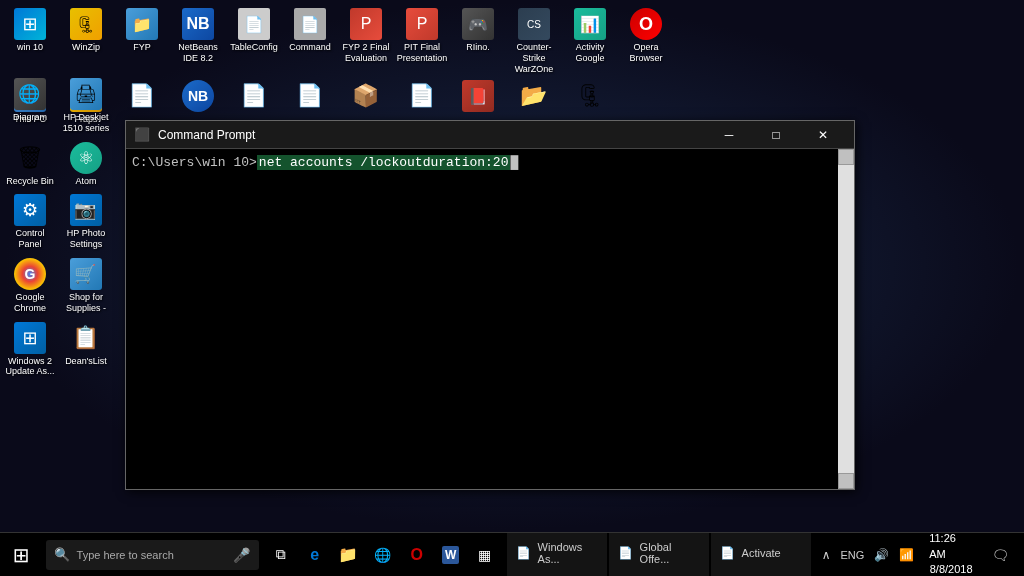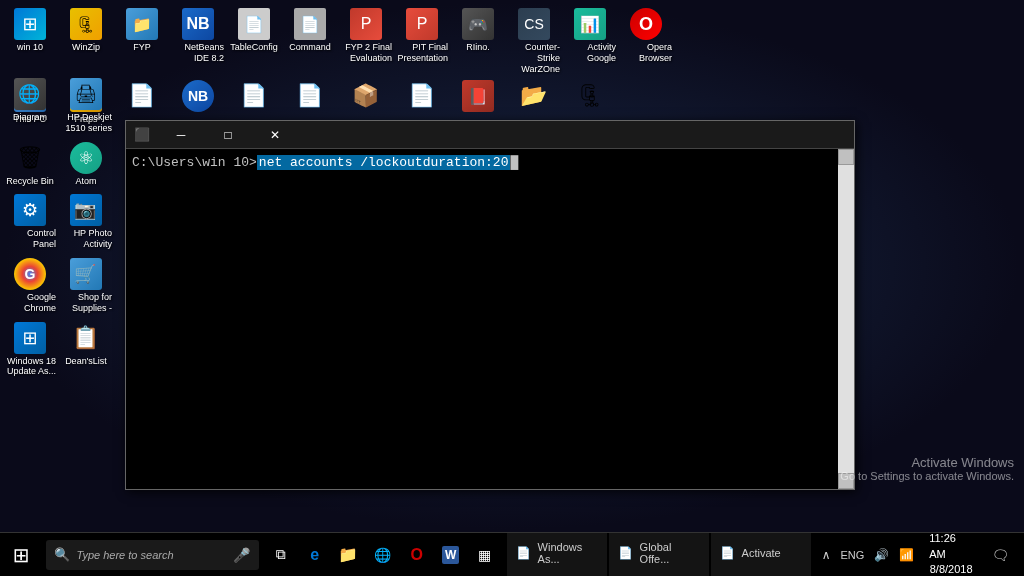--- a/index.html
+++ b/index.html
@@ -38,21 +38,21 @@
       display: flex;
       align-items: center;
       justify-content: center;
       font-size: 22px;
       margin-bottom: 2px;
     }
 
     .icon-label {
       color: #fff;
       font-size: 9px;
-      text-align: right;
+      text-align: center;
       text-shadow: 1px 1px 2px #000;
       word-break: break-word;
       line-height: 1.2;
       max-width: 54px;
     }
 
     
     .icon-win10 { background: linear-gradient(135deg, #0078d7, #00b4d8); border-radius: 3px; }
     .icon-winzip { background: linear-gradient(135deg, #e8c000, #f0a000); border-radius: 3px; }
     .icon-fyp { background: linear-gradient(135deg, #4a9eda, #2278b5); border-radius: 3px; }
@@ -159,21 +159,21 @@
       flex: 1;
       background: #e0e0e0;
     }
 
     .cmd-prompt-line {
       display: flex;
       align-items: flex-start;
     }
 
     .cmd-input-highlight {
-      background: #0369a1;
+      background: #14532d;
       color: #fff;
       padding: 0 2px;
       font-family: 'Courier New', monospace;
       font-size: 13px;
     }
 
     
     .taskbar {
       position: absolute;
       bottom: 0;
@@ -205,21 +205,20 @@
       align-items: center;
       padding: 0 8px;
       gap: 6px;
       cursor: text;
       margin-left: 4px;
     }
 
     .search-text {
       color: #aaa;
       font-size: 11px;
-      font-style: italic;
     }
 
     .search-mic {
       margin-left: auto;
       color: #aaa;
       font-size: 14px;
     }
 
     .taskbar-actions {
       display: flex;
@@ -393,21 +392,21 @@
       <div class="icon-label">PIT Final Presentation</div>
     </div>
     <div class="desktop-icon">
       <div class="icon-img icon-riino">
         <span style="font-size:16px;">🎮</span>
       </div>
       <div class="icon-label">RIino.</div>
     </div>
     <div class="desktop-icon">
       <div class="icon-img icon-counter">
-        <span style="font-size:14px;color:#fff;">CS</span>
+        <span style="font-size:10px;color:#fff;">CS</span>
       </div>
       <div class="icon-label">Counter-Strike WarZOne</div>
     </div>
     <div class="desktop-icon">
       <div class="icon-img icon-activity">
         <span style="font-size:16px;color:#fff;">📊</span>
       </div>
       <div class="icon-label">Activity Google</div>
     </div>
     <div class="desktop-icon">
@@ -520,21 +519,21 @@
       <div class="desktop-icon">
         <div class="icon-img" style="background:linear-gradient(135deg,#0078d7,#005fa3);border-radius:3px;">
           <span style="font-size:18px;color:#fff;">⚙</span>
         </div>
         <div class="icon-label">Control Panel</div>
       </div>
       <div class="desktop-icon">
         <div class="icon-img" style="background:linear-gradient(135deg,#0078d7,#005fa3);border-radius:3px;">
           <span style="font-size:18px;color:#fff;">📷</span>
         </div>
-        <div class="icon-label">HP Photo Activity</div>
+        <div class="icon-label">HP Photo Settings</div>
       </div>
     </div>
     <div class="two-col">
       <div class="desktop-icon">
         <div class="icon-img" style="background:radial-gradient(circle,#4285f4,#ea4335,#fbbc04,#34a853);border-radius:50%;">
           <span style="font-size:14px;color:#fff;font-weight:bold;">G</span>
         </div>
         <div class="icon-label">Google Chrome</div>
       </div>
       <div class="desktop-icon">
@@ -542,36 +541,37 @@
           <span style="font-size:18px;color:#fff;">🛒</span>
         </div>
         <div class="icon-label">Shop for Supplies -</div>
       </div>
     </div>
     <div class="two-col">
       <div class="desktop-icon">
         <div class="icon-img" style="background:linear-gradient(135deg,#0078d7,#005fa3);border-radius:3px;">
           <span style="font-size:18px;color:#fff;">⊞</span>
         </div>
-        <div class="icon-label">Windows 18 Update As...</div>
+        <div class="icon-label">Windows 2 Update As...</div>
       </div>
       <div class="desktop-icon">
         <div class="icon-img">
           <span style="font-size:22px;">📋</span>
         </div>
         <div class="icon-label">Dean'sList</div>
       </div>
     </div>
   </div>
 
   <div class="cmd-window">
     <div class="cmd-titlebar">
       <div class="cmd-title-icon">
         <span style="font-size:13px;">⬛</span>
       </div>
+      <div class="cmd-title-text">Command Prompt</div>
       <div class="cmd-controls">
         <button class="cmd-btn">─</button>
         <button class="cmd-btn">□</button>
         <button class="cmd-btn close">✕</button>
       </div>
     </div>
     <div class="cmd-content">
       <div class="cmd-prompt-line">
         <span style="color:#c0c0c0;">C:\Users\win 10&gt;</span>
         <span class="cmd-input-highlight">net accounts /lockoutduration:20</span>
@@ -579,24 +579,20 @@
       </div>
 
       <div class="cmd-scrollbar">
         <div class="cmd-scroll-btn">▲</div>
         <div class="cmd-scroll-track"></div>
         <div class="cmd-scroll-btn">▼</div>
       </div>
     </div>
   </div>
 
-  <div class="activate-watermark">
-    <div class="line1">Activate Windows</div>
-    <div>Go to Settings to activate Windows.</div>
-  </div>
 
 </div>
 
 <div class="taskbar">
 
   <button class="start-btn">
     <span style="color:#fff;font-size:20px;">⊞</span>
   </button>
 
   <div class="search-bar">

